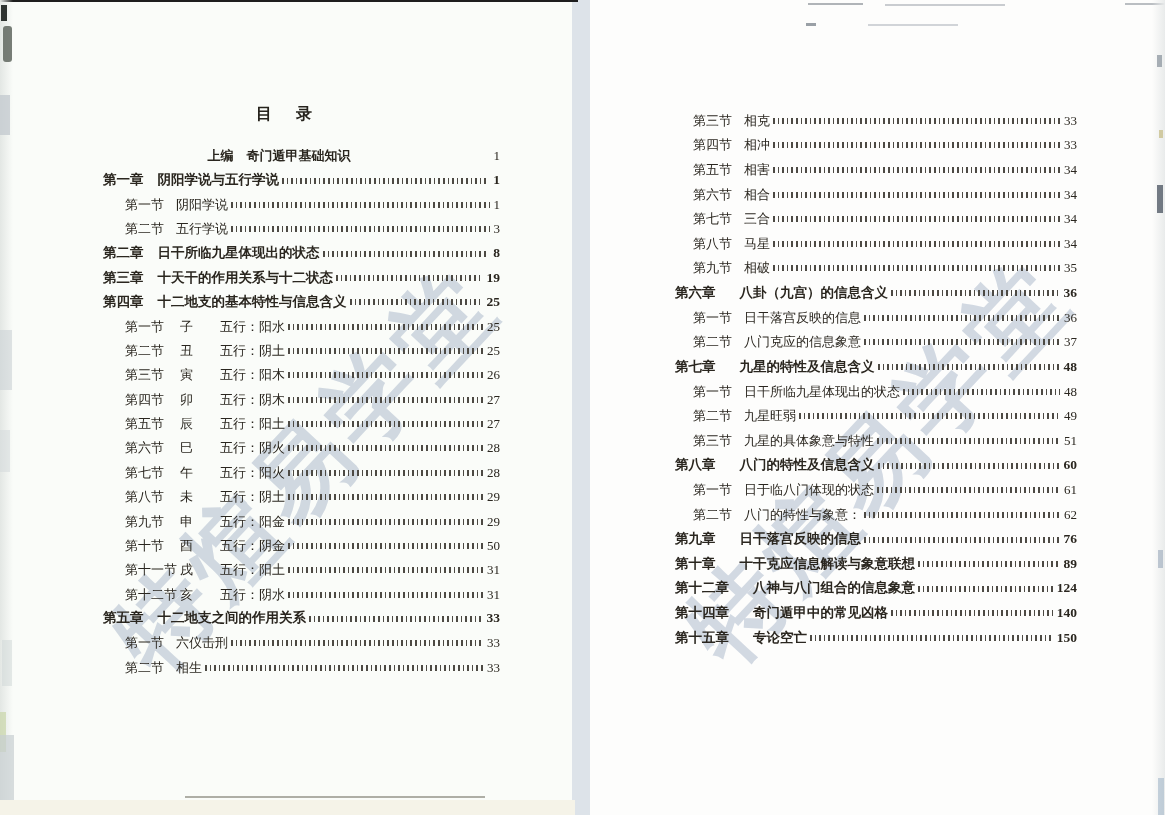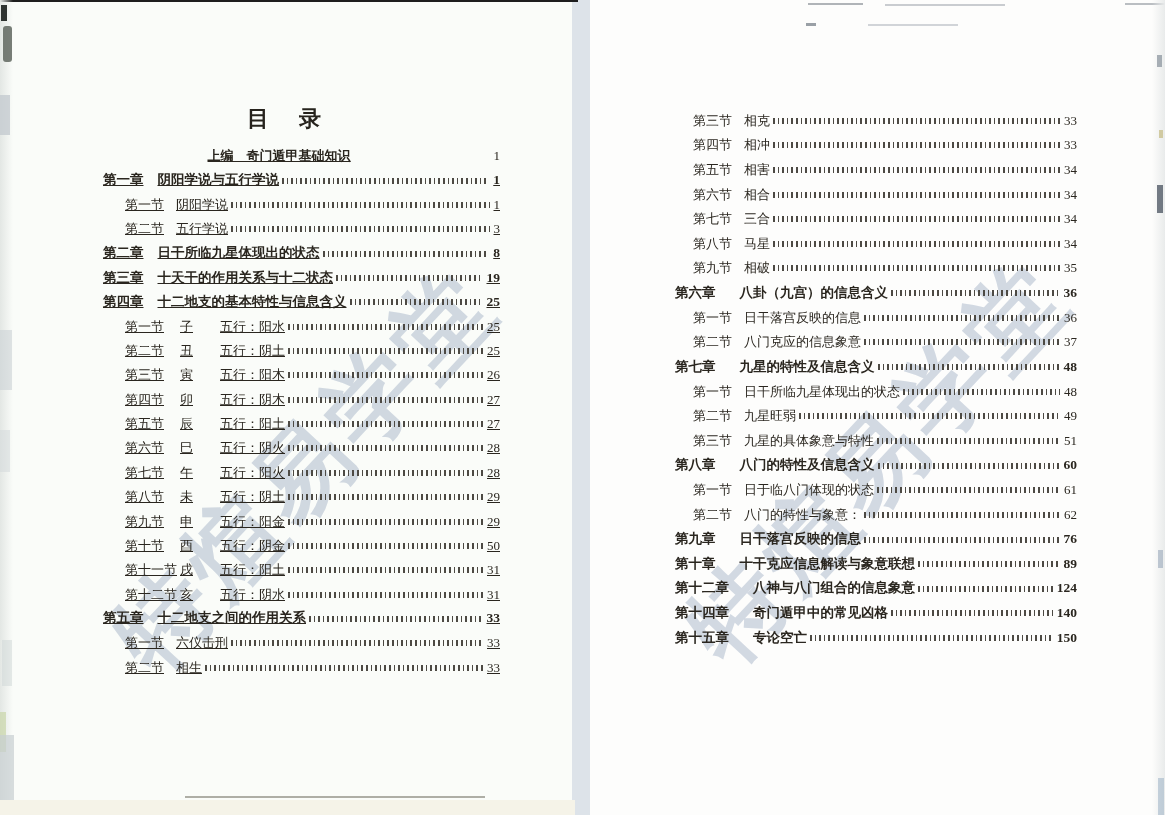--- a/index.html
+++ b/index.html
@@ -10,29 +10,29 @@
   }
   .scan{position:absolute;inset:0;}
   
   .page{position:absolute;top:0;height:815px;overflow:hidden;}
   .pg-left{left:0;width:572px;background:#fafcf9;}
   .pg-right{left:590px;width:575px;background:#fdfdfc;}
   .gutter{position:absolute;top:0;left:572px;width:18px;height:815px;background:#dde3e9;}
   
   .toc-title{
     position:absolute;top:104px;left:0;width:100%;
-    text-align:center;font-size:22px;font-weight:bold;color:#26231d;
+    text-align:center;font-size:16px;font-weight:bold;color:#26231d;
     letter-spacing:4px;
   }
   
   .entries{position:absolute;display:flex;flex-direction:column;}
   .pg-left  .entries{left:103px;top:142px;width:397px;}
   .pg-right .entries{left:85px;top:106px;width:402px;}
   .row{display:flex;align-items:flex-end;font-size:13px;color:#2a261f;line-height:1;justify-content:space-between;}
-  .pg-left  .row{height:24.35px;text-decoration:underline;}
+  .pg-left  .row{height:24.35px;}
   .pg-right .row{height:24.65px;}
   .row span{display:inline-block;padding-bottom:4px;white-space:nowrap;}
   .row.chapter{font-weight:bold;font-size:13.5px;}
   .row.chapter .c0{margin-right:14px;flex-shrink:0;}
   .pg-right .row.chapter .c0{margin-right:24px;}
   .row.section{padding-left:22px;}
   .pg-right .row.section{padding-left:18px;}
   .row.section .c0{margin-right:12px;flex-shrink:0;}
   .row.branch{padding-left:22px;}
   .row.branch .c0{width:55px;flex-shrink:0;}

